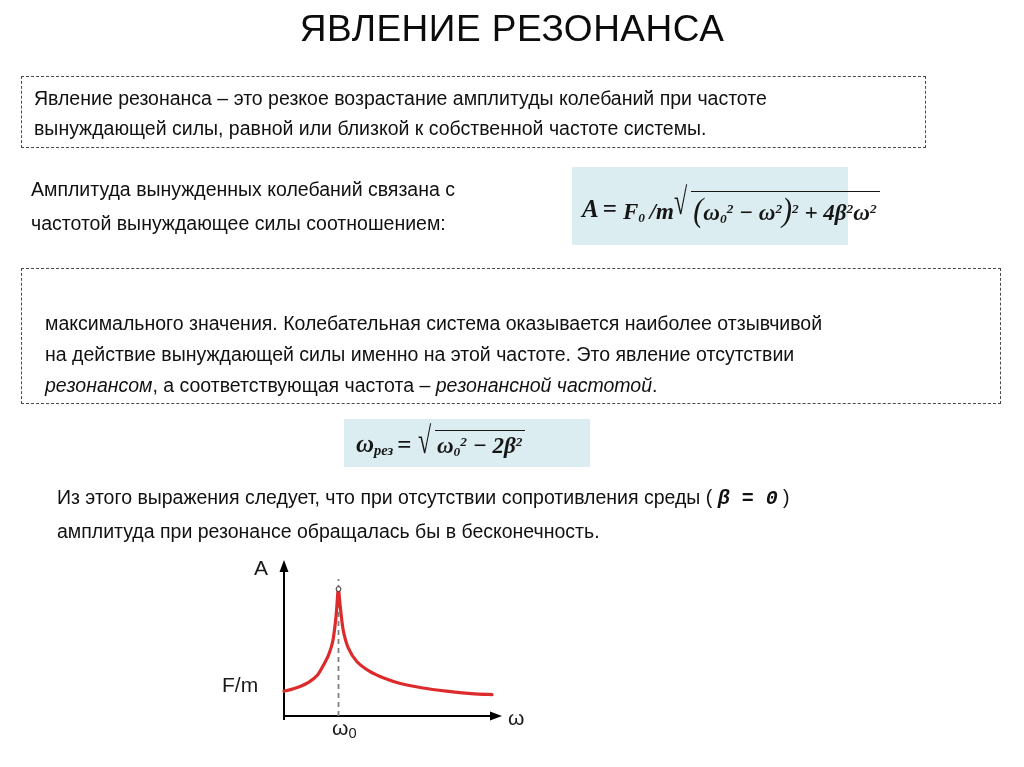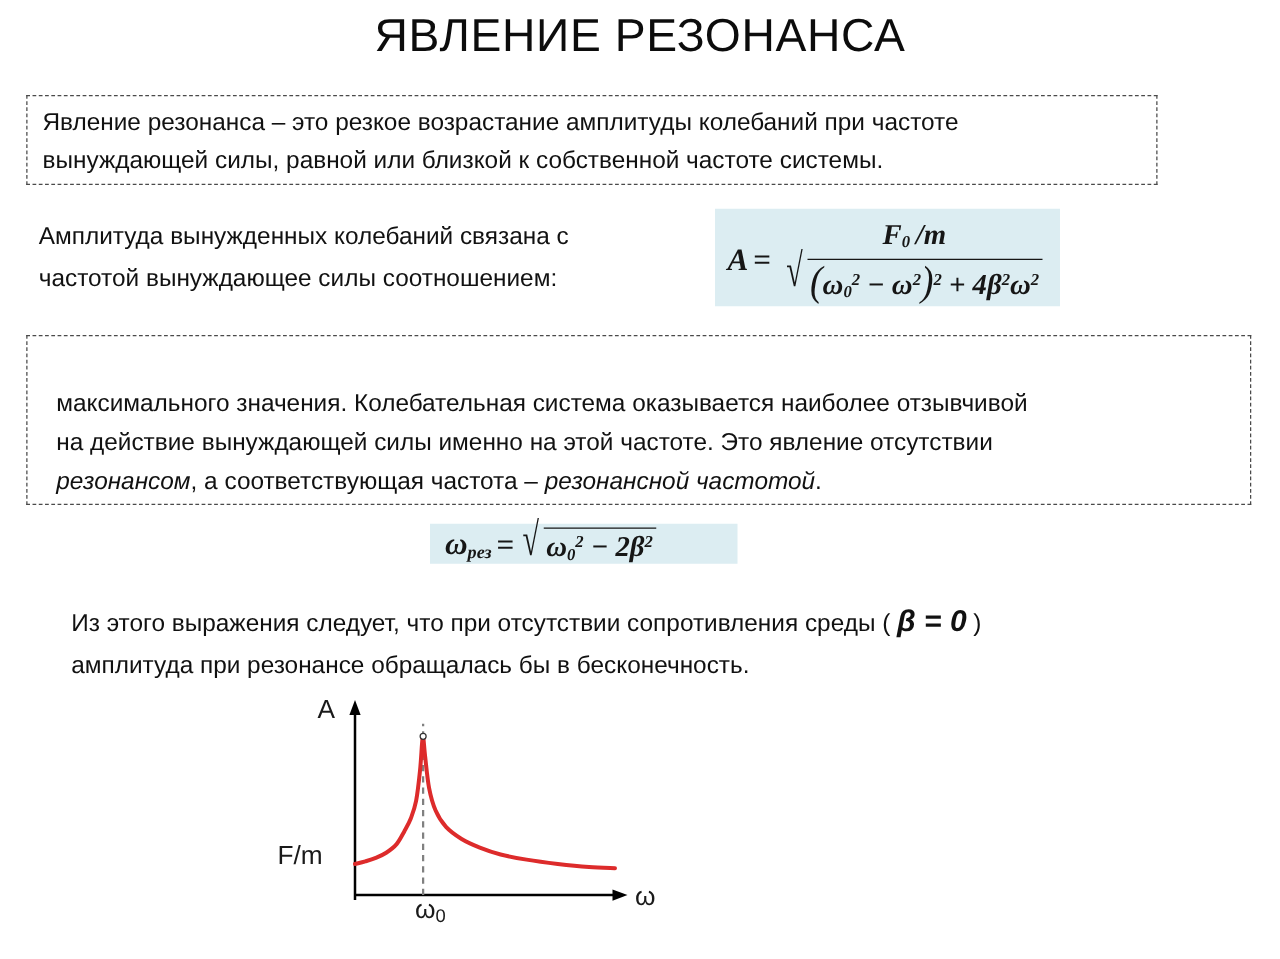--- a/index.html
+++ b/index.html
@@ -98,21 +98,21 @@
     left: 572px;
     top: 167px;
     width: 276px;
     height: 78px;
     padding: 5px 8px 0 10px;
   }
   #formula-omega-res {
     left: 344px;
     top: 419px;
     width: 246px;
-    height: 32px;
+    height: 48px;
     padding: 4px 10px 0 12px;
   }
 
   
   .frac-row {
     display: flex;
     align-items: center;
     height: 100%;
   }
   .lhs {
@@ -121,22 +121,22 @@
     font-size: 25px;
     padding-right: 4px;
   }
   .eq {
     font-weight: bold;
     font-size: 25px;
     padding-right: 6px;
   }
   .frac {
     display: inline-flex;
-    flex-direction: column;
-    align-items: center;
+    flex-direction: row;
+    align-items: flex-end;
     text-align: center;
     flex: 1;
   }
   .frac .num {
     font-size: 23px;
     font-weight: bold;
     font-style: italic;
     padding-bottom: 1px;
     line-height: 1.05;
   }
@@ -182,24 +182,24 @@
   }
   sup, sub {
     font-size: 0.58em;
     font-style: italic;
     font-weight: bold;
   }
   sub { vertical-align: -0.22em; }
   sup { vertical-align: 0.55em; }
 
   .inline-math {
-    font-family: Liberation Sans, sans-serif;
-    font-style: italic;
-    font-weight: bold;
-    font-size: 24px;
+    font-family: Liberation Mono, monospace;
+    font-style: italic;
+    font-weight: bold;
+    font-size: 20px;
   }
 
   
   #resonance-chart {
     position: absolute;
     left: 206px;
     top: 548px;
     width: 330px;
     height: 212px;
   }

